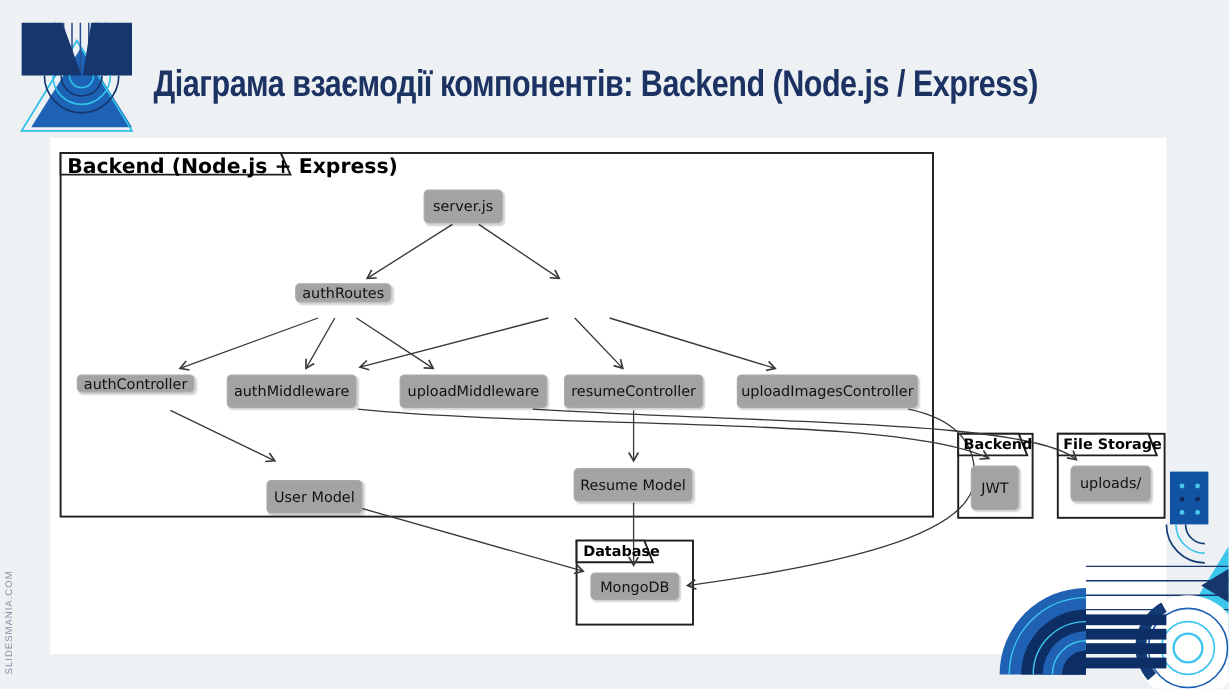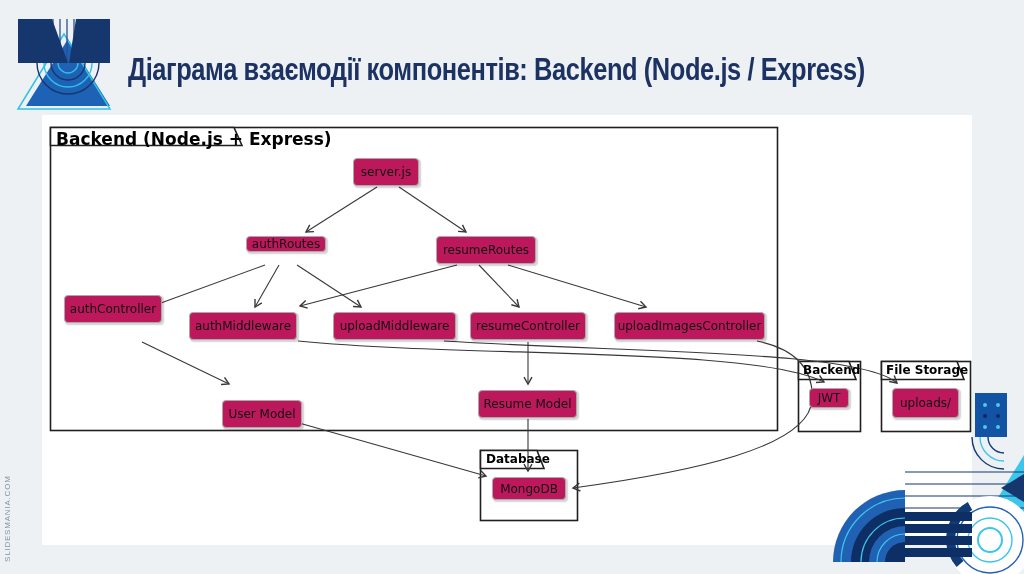--- a/index.html
+++ b/index.html
@@ -23,21 +23,21 @@
     font-size:8px; color:#8793a5; letter-spacing:0.8px;
     font-family:"Liberation Sans", sans-serif;
   }
 
   #canvas { position:absolute; left:42px; top:115px; width:930px; height:430px; background:#ffffff; }
 
   #diagram-svg { position:absolute; left:0; top:0; width:1024px; height:574px; z-index:1; }
 
   .node {
     position:absolute; z-index:2;
-    background:#be185d; border:1px solid #a9a9a9; border-radius:4px;
+    background:#a3a3a3; border:1px solid #a9a9a9; border-radius:4px;
     display:flex; align-items:center; justify-content:center;
     font-size:12px; color:#111;
     box-shadow:1.5px 1.5px 1.5px rgba(0,0,0,0.18);
     white-space:nowrap;
   }
 
   .pkg-label {
     position:absolute; z-index:2; font-weight:bold; font-size:17px; color:#000;
     white-space:nowrap;
   }
@@ -127,29 +127,28 @@
     </g>
   </svg>
 
   <div class="pkg-label" style="left:56px; top:129px;">Backend (Node.js + Express)</div>
   <div class="pkg-label" style="left:803px; top:363px; font-size:12px;">Backend</div>
   <div class="pkg-label" style="left:886px; top:363px; font-size:12px;">File Storage</div>
   <div class="pkg-label" style="left:486px; top:452px; font-size:12px;">Database</div>
 
   <div class="node" style="left:353px; top:158px; width:66px; height:28px;">server.js</div>
   <div class="node" style="left:246px; top:236px; width:80px; height:16px;">authRoutes</div>
-  <div class="node" style="left:436px; top:236px; width:100px; height:28px;">resumeRoutes</div>
-  <div class="node" style="left:64px; top:295px; width:98px; height:28px;text-align:center;">authController</div>
+  <div class="node" style="left:64px; top:312px; width:98px; height:15px;text-align:center;">authController</div>
   <div class="node" style="left:189px; top:312px; width:108px; height:28px;">authMiddleware</div>
   <div class="node" style="left:320px; top:312px; width:123px; height:28px;margin-left:13px;">uploadMiddleware</div>
   <div class="node" style="left:614px; top:312px; width:151px; height:28px;">uploadImagesController</div>
   <div class="node" style="left:470px; top:312px; width:116px; height:28px;">resumeController</div>
   <div class="node" style="left:222px; top:400px; width:80px; height:28px;">User Model</div>
   <div class="node" style="left:478px; top:390px; width:99px; height:28px;">Resume Model</div>
-  <div class="node" style="left:809px; top:388px; width:40px; height:20px;">JWT</div>
+  <div class="node" style="left:809px; top:388px; width:40px; height:37px;">JWT</div>
   <div class="node" style="left:892px; top:388px; width:67px; height:30px;">uploads/</div>
   <div class="node" style="left:492px; top:477px; width:74px; height:23px;">MongoDB</div>
 
   <svg id="corner-decor" width="200" height="190" viewBox="0 0 200 190">
 
     <polygon points="136,176 200,71 200,176" fill="#3cc6ec"></polygon>
     <g stroke="#16366e" stroke-width="1.2">
       <line x1="81" y1="88" x2="200" y2="88"></line>
       <line x1="81" y1="100" x2="200" y2="100"></line>
       <line x1="81" y1="112" x2="200" y2="112"></line>

